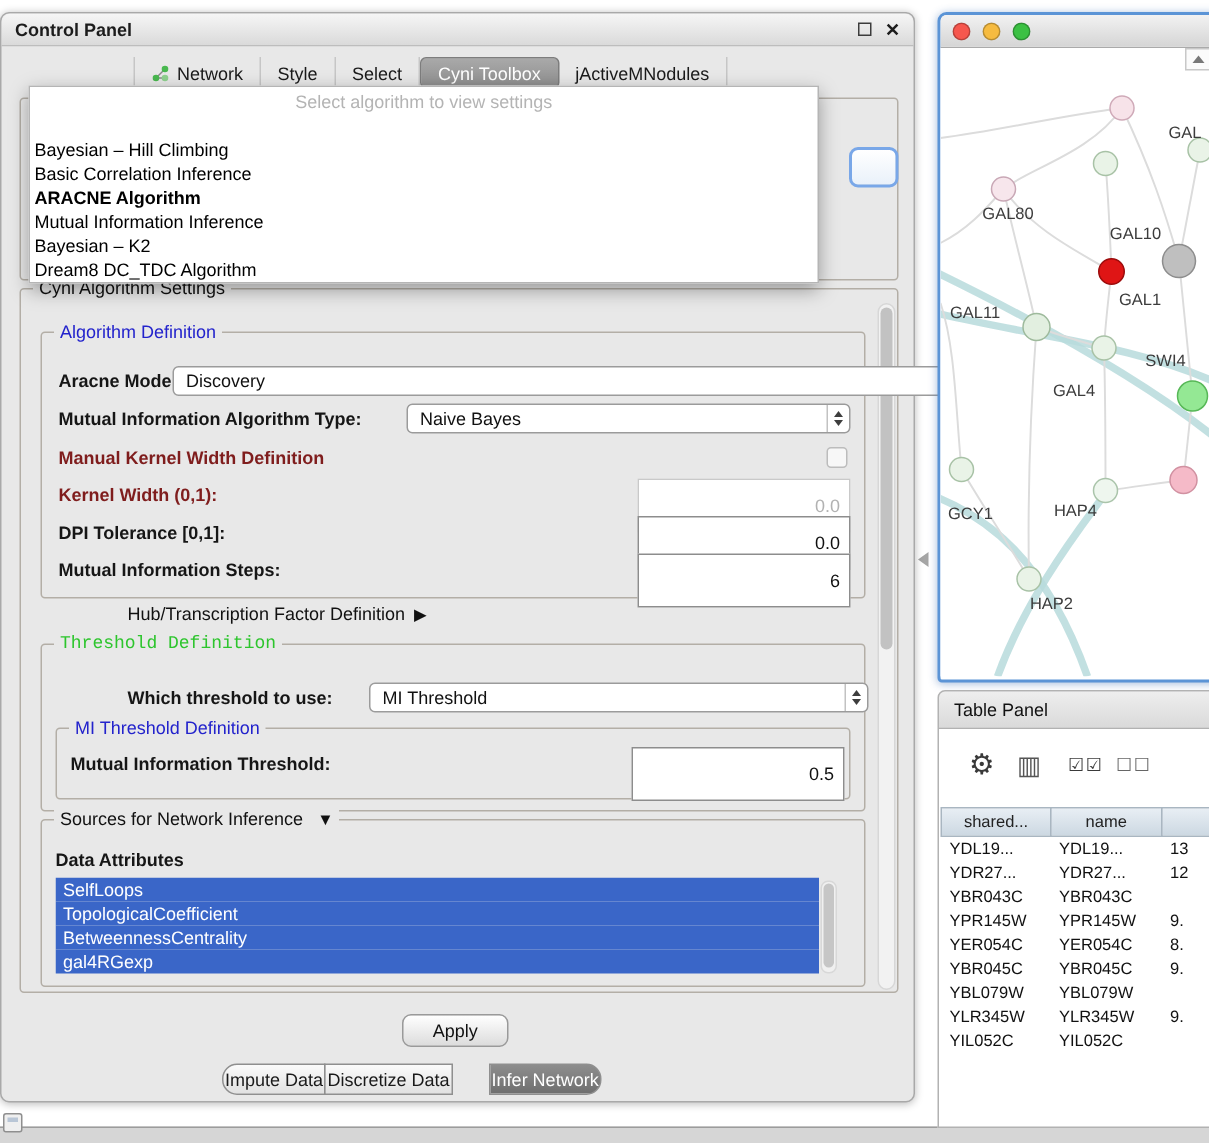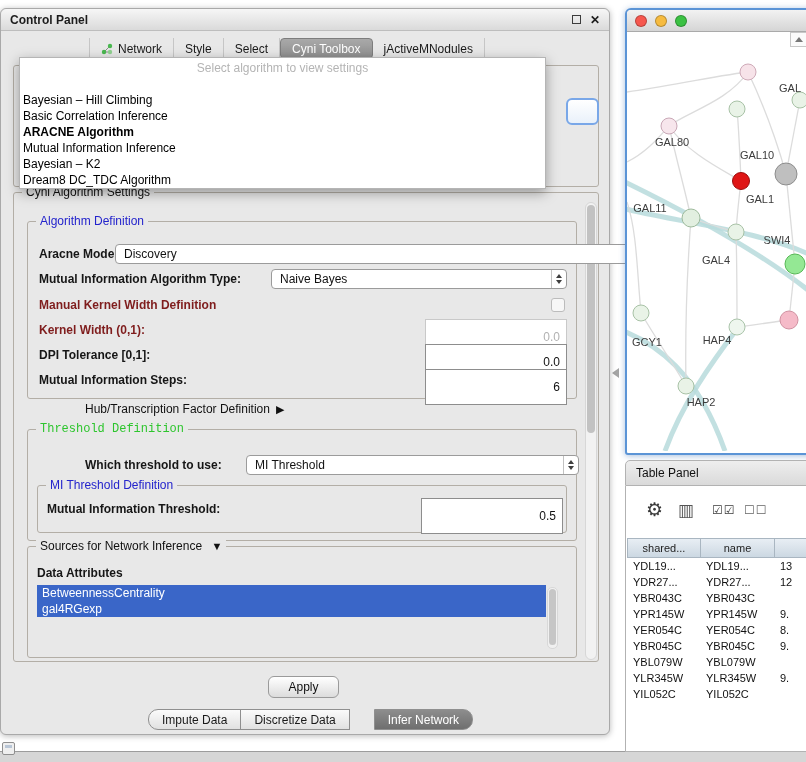--- a/index.html
+++ b/index.html
@@ -89,21 +89,21 @@
   .attr-sb { position:absolute; right:0; top:2px; width:11px; height:62px;
     background:#f0f0f0; border:1px solid #d8d8d8; border-radius:5px; }
   .attr-sb i { position:absolute; left:1px; top:1px; width:7px; height:56px;
     background:#c6c6c6; border-radius:4px; display:block; }
 
   .apply-btn { position:absolute; left:267px; top:667px; width:71px; height:22px;
     background:linear-gradient(#ffffff,#dcdcdc); border:1px solid #9a9a9a;
     border-radius:6px; font-size:12px; color:#111; font-family:"Liberation Sans",sans-serif; }
 
   .segs { position:absolute; left:147px; top:700px; display:flex; }
-  .seg { height:21px; display:flex; align-items:center; padding:0 13px;
+  .seg { height:21px; display:flex; align-items:center; padding:0 1px;
     font-size:12px; color:#1a1a1a; background:linear-gradient(#fbfbfb,#e1e1e1);
     border:1px solid #8f8f8f; margin-left:-1px; }
   .seg:first-child { border-radius:10px 0 0 10px; margin-left:0; }
   .seg:last-child { border-radius:0 10px 10px 0; }
   .seg.selected { background:linear-gradient(#8d8d8d,#6f6f6f); color:#fff;margin-left:24px; }
 
   
   .nw { position:absolute; left:625px; top:8px; width:240px; height:447px;
     border:2px solid #5b94d6; border-radius:6px 6px 3px 3px; background:#fff;
     box-shadow:0 1px 6px rgba(60,110,180,.45); }
@@ -263,20 +263,22 @@
     <span class="gtitle blue">MI Threshold Definition</span>
   </div>
   <div class="lbl" style="left:46px; top:492px;">Mutual Information Threshold:</div>
   <div class="field" style="left:420px; top:489px; width:142px;">0.5</div>
 
   <div class="groupbox" style="left:26px; top:537px; width:550px; height:112px;">
     <span class="gtitle"><span>Sources for Network Inference</span> <span class="chev">▼</span></span>
   </div>
   <div class="lbl" style="left:36px; top:556px;">Data Attributes</div>
   <div class="attr-list">
+    <div class="attr-item">SelfLoops</div>
+    <div class="attr-item">TopologicalCoefficient</div>
     <div class="attr-item">BetweennessCentrality</div>
     <div class="attr-item">gal4RGexp</div>
     <div class="attr-sb">
         <i></i>
       </div>
   </div>
 
   <button class="apply-btn">Apply</button>
 
   <div class="segs">

